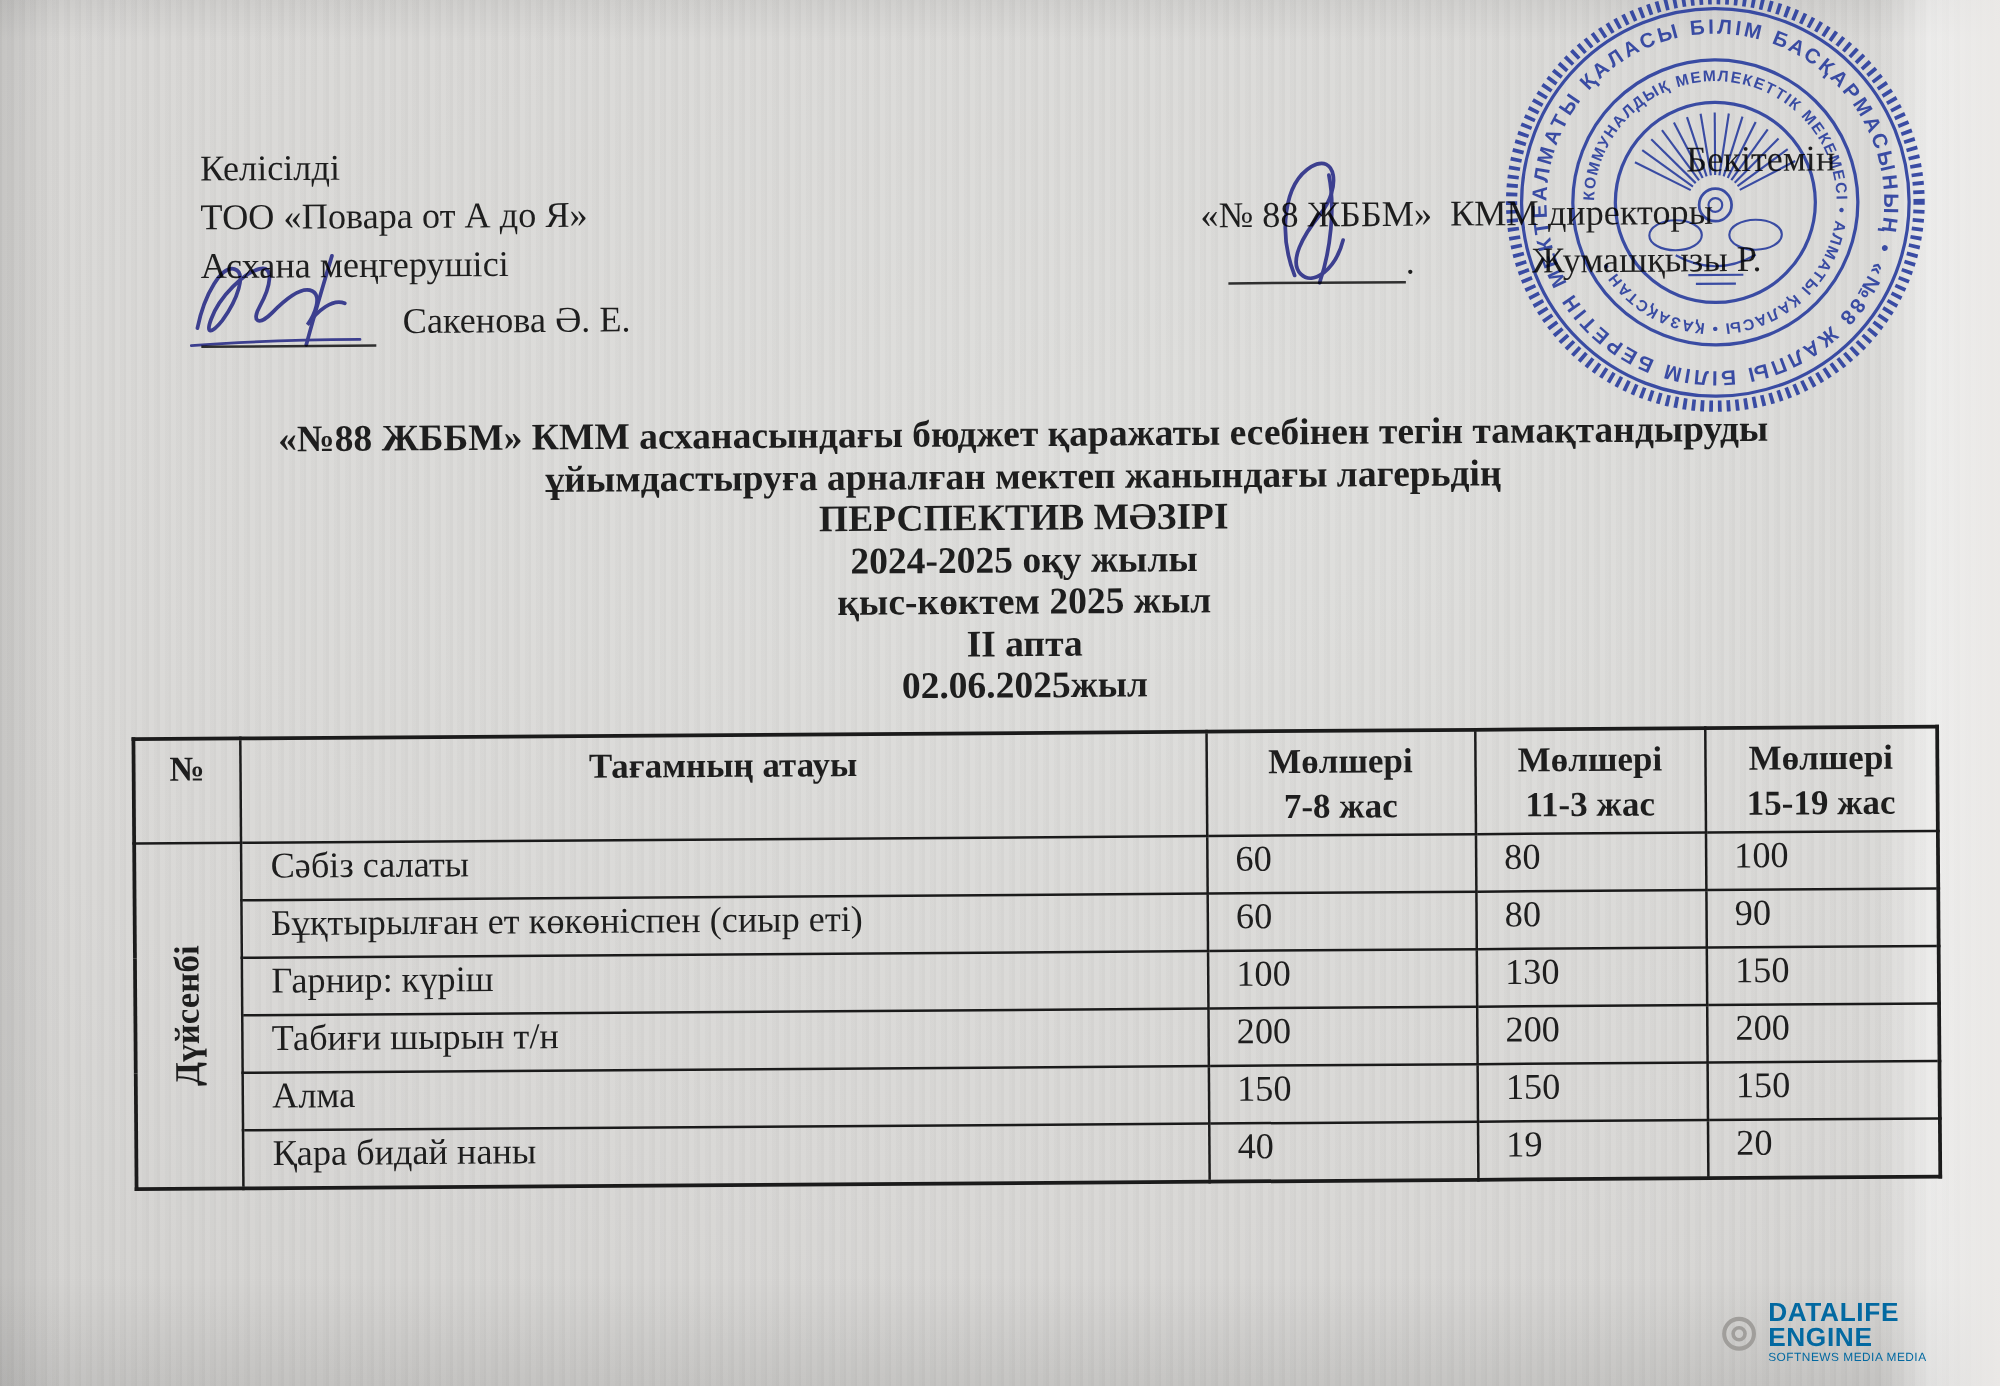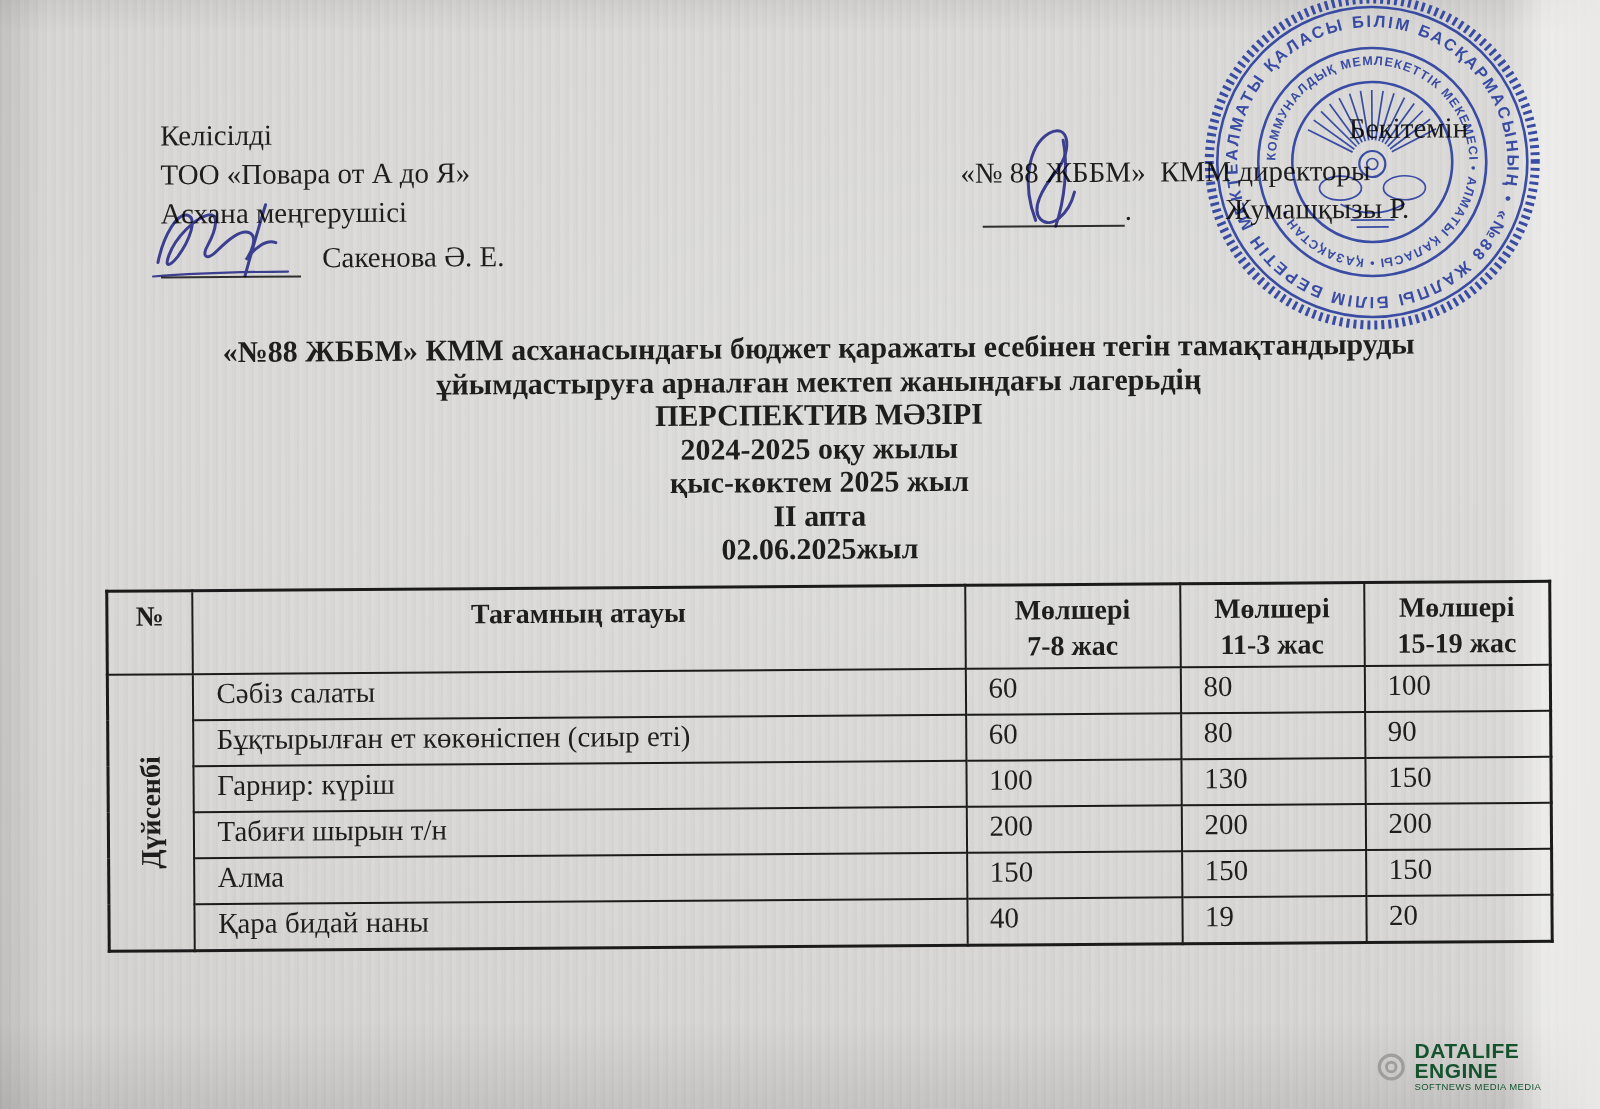--- a/index.html
+++ b/index.html
@@ -45,21 +45,21 @@
 
   
   .stamp{position:absolute;left:1203px;top:-6px;width:344px;height:344px;
     opacity:.92;mix-blend-mode:multiply;}
 
   
   .sig{position:absolute;mix-blend-mode:multiply;}
 
   
   .wm{position:absolute;left:1376px;top:1041px;display:flex;align-items:center;gap:8px;
-    color:#14532d;font-family:"Liberation Sans", sans-serif;}
+    color:#0369a1;font-family:"Liberation Sans", sans-serif;}
   .wm-title{font-size:21px;font-weight:bold;letter-spacing:.5px;line-height:20px;}
   .wm-sub{font-size:9.5px;letter-spacing:.4px;line-height:11px;}
 </style>
 </head>
 <body>
 
 <div class="paper"></div>
 
 <div id="doc">
 

